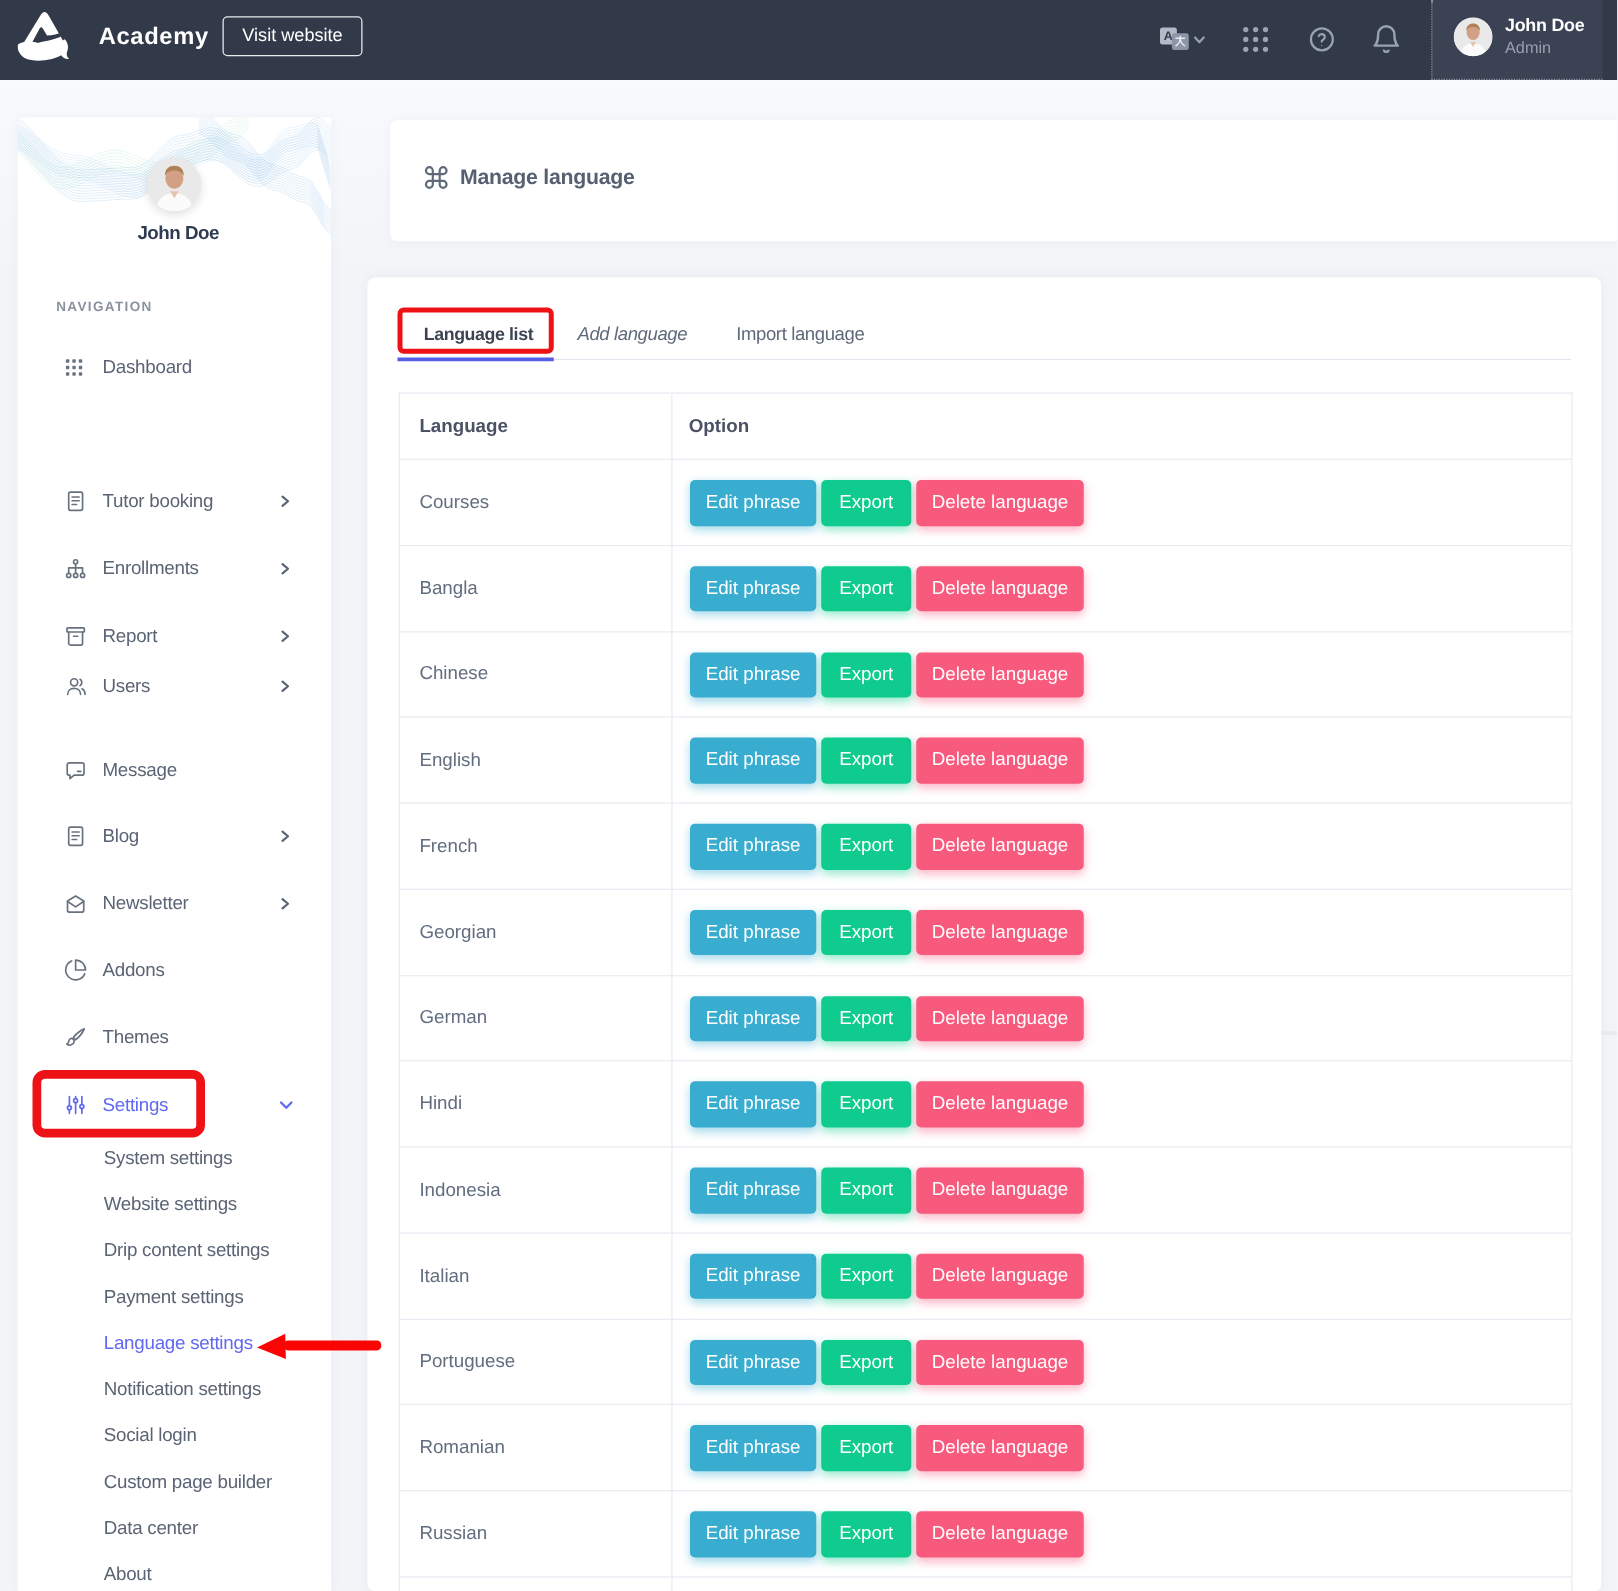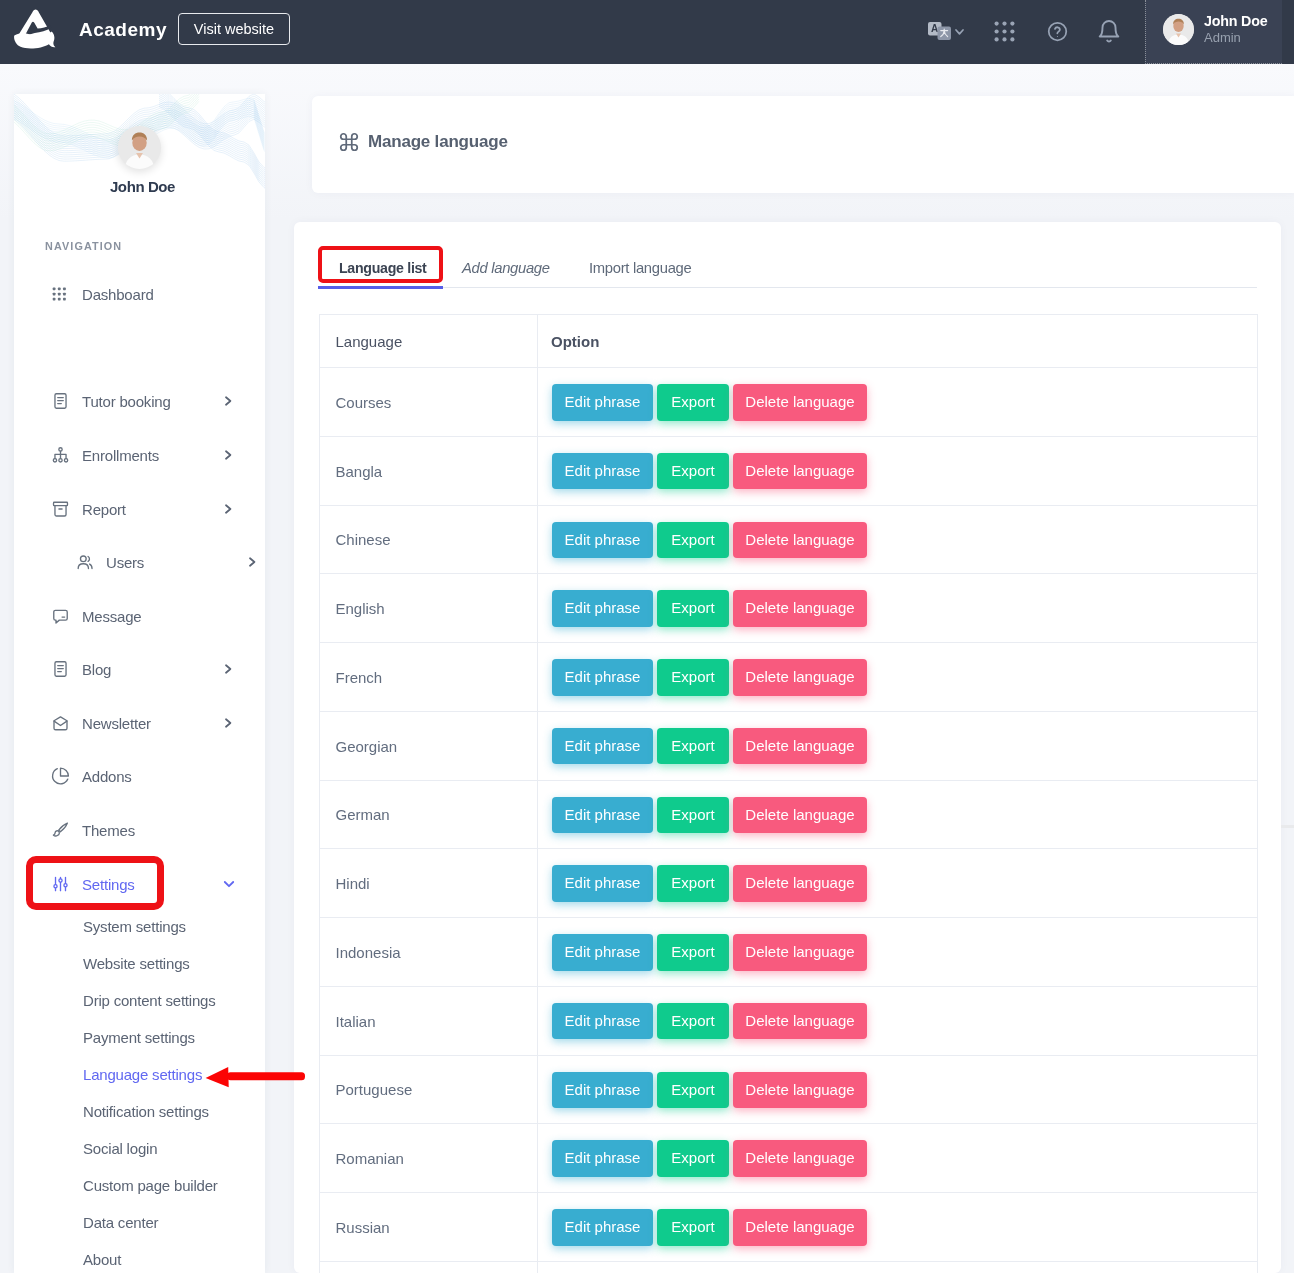--- a/index.html
+++ b/index.html
@@ -39,21 +39,21 @@
 
 .tab { position:absolute; top:260px; font-size:14.8px; letter-spacing:-0.3px; color:#5f6a7a; }
 #tab1 { left:339px; color:#3c4453; font-weight:bold; font-size:14.2px; }
 #tabline { position:absolute; left:318px; top:286px; width:125px; height:2.5px; background:#565ee8; }
 
 
 #tbl { position:absolute; left:318.5px; top:314px; width:939px; height:959px; border:1px solid #e9ecf2; border-bottom:none; }
 #tbl .vline { position:absolute; left:217px; top:0; bottom:0; width:1px; background:#e9ecf2; }
 .trow { position:absolute; left:0; width:937px; border-bottom:1px solid #e9ecf2; }
 .thead { height:53px; }
-.th1 { position:absolute; left:16px; top:50%; transform:translateY(-50%); font-size:15px; font-weight:normal; color:#4a5263; }
+.th1 { position:absolute; left:16px; top:50%; transform:translateY(-50%); font-size:15px; font-weight:bold; color:#4a5263; }
 .th2 { position:absolute; left:231.5px; top:50%; transform:translateY(-50%); font-size:15px; font-weight:bold; color:#4a5263; }
 .lname { position:absolute; left:16px; top:50%; transform:translateY(-50%); font-size:15px; color:#626d7f; }
 .btn { position:absolute; top:16px; height:36.5px; border-radius:4px; color:#fff; font-size:15px; text-align:center; line-height:36.5px; }
 .b1 { left:232.5px; width:101px; background:#38add0; box-shadow:0 3px 8px rgba(56,173,208,0.45); }
 .b2 { left:337.5px; width:72px; background:#0fcb8d; box-shadow:0 3px 8px rgba(15,203,141,0.45); }
 .b3 { left:413.5px; width:134px; background:#f85a7e; box-shadow:0 3px 8px rgba(248,90,126,0.45); }
 
 
 .redbox { position:absolute; border:5px solid #ee1116; border-radius:6px; }
 #rb-tab { left:318px; top:246px; width:125px; height:37px; border-width:4.5px; border-radius:5px; }
@@ -213,21 +213,21 @@
         <svg class="mic" width="19" height="19" viewBox="0 0 24 24" fill="none" stroke="#68727f" stroke-width="1.7" stroke-linecap="round" stroke-linejoin="round">
           <rect x="3.2" y="3.5" width="17.6" height="4.2" rx="0.8"></rect>
           <path d="M5 7.7 v11.3 a1.9 1.9 0 0 0 1.9 1.9 h10.2 a1.9 1.9 0 0 0 1.9-1.9 V7.7"></path>
           <path d="M10 12h4"></path>
         </svg>
         <span class="mtx">Report</span>
         <svg class="mch" width="10" height="11" viewBox="0 0 10 11" fill="none" stroke="#5b6474" stroke-width="1.8" stroke-linecap="round" stroke-linejoin="round">
           <polyline points="3,1.8 7.4,5.5 3,9.2"></polyline>
         </svg>
       </div>
-    <div class="mitem" style="top:441px;margin-left:24px;">
+    <div class="mitem" style="top:428px;">
         <svg class="mic" width="19" height="19" viewBox="0 0 24 24" fill="none" stroke="#68727f" stroke-width="1.7" stroke-linecap="round" stroke-linejoin="round">
           <circle cx="10.5" cy="8" r="3.6"></circle>
           <path d="M4 20.2 c0-3.8 2.9-6 6.5-6 s6.5 2.2 6.5 6"></path>
           <path d="M16.5 5 a3.6 3.6 0 0 1 0 6.2 M18.5 14.6 c1.9 1 3 2.9 3 5.6"></path>
         </svg>
         <span class="mtx">Users</span>
         <svg class="mch" width="10" height="11" viewBox="0 0 10 11" fill="none" stroke="#5b6474" stroke-width="1.8" stroke-linecap="round" stroke-linejoin="round">
           <polyline points="3,1.8 7.4,5.5 3,9.2"></polyline>
         </svg>
       </div>

